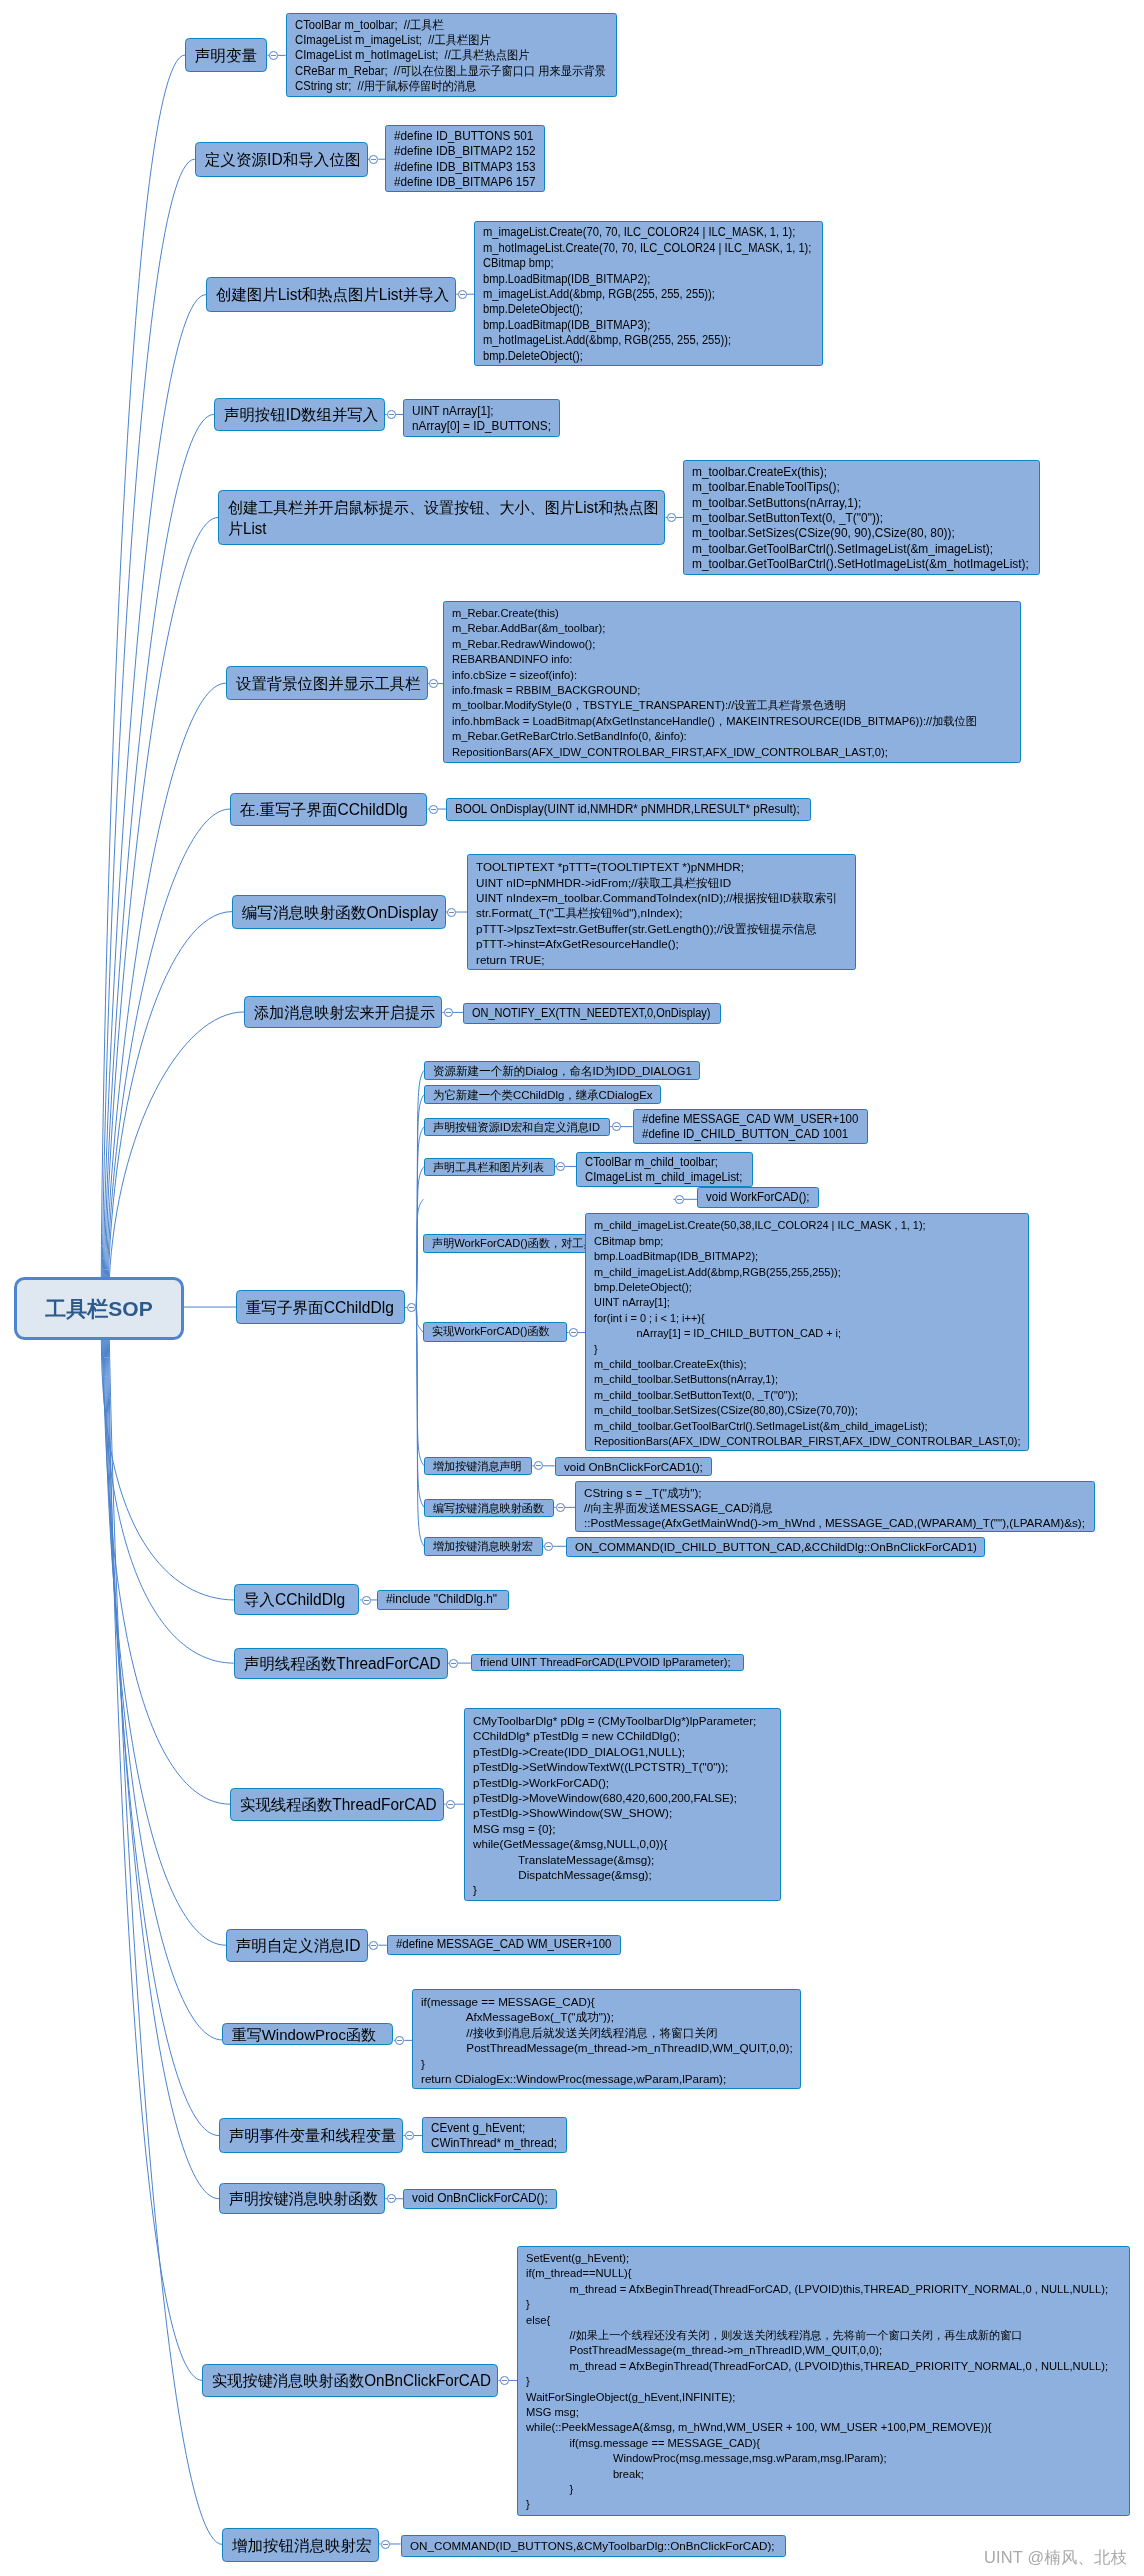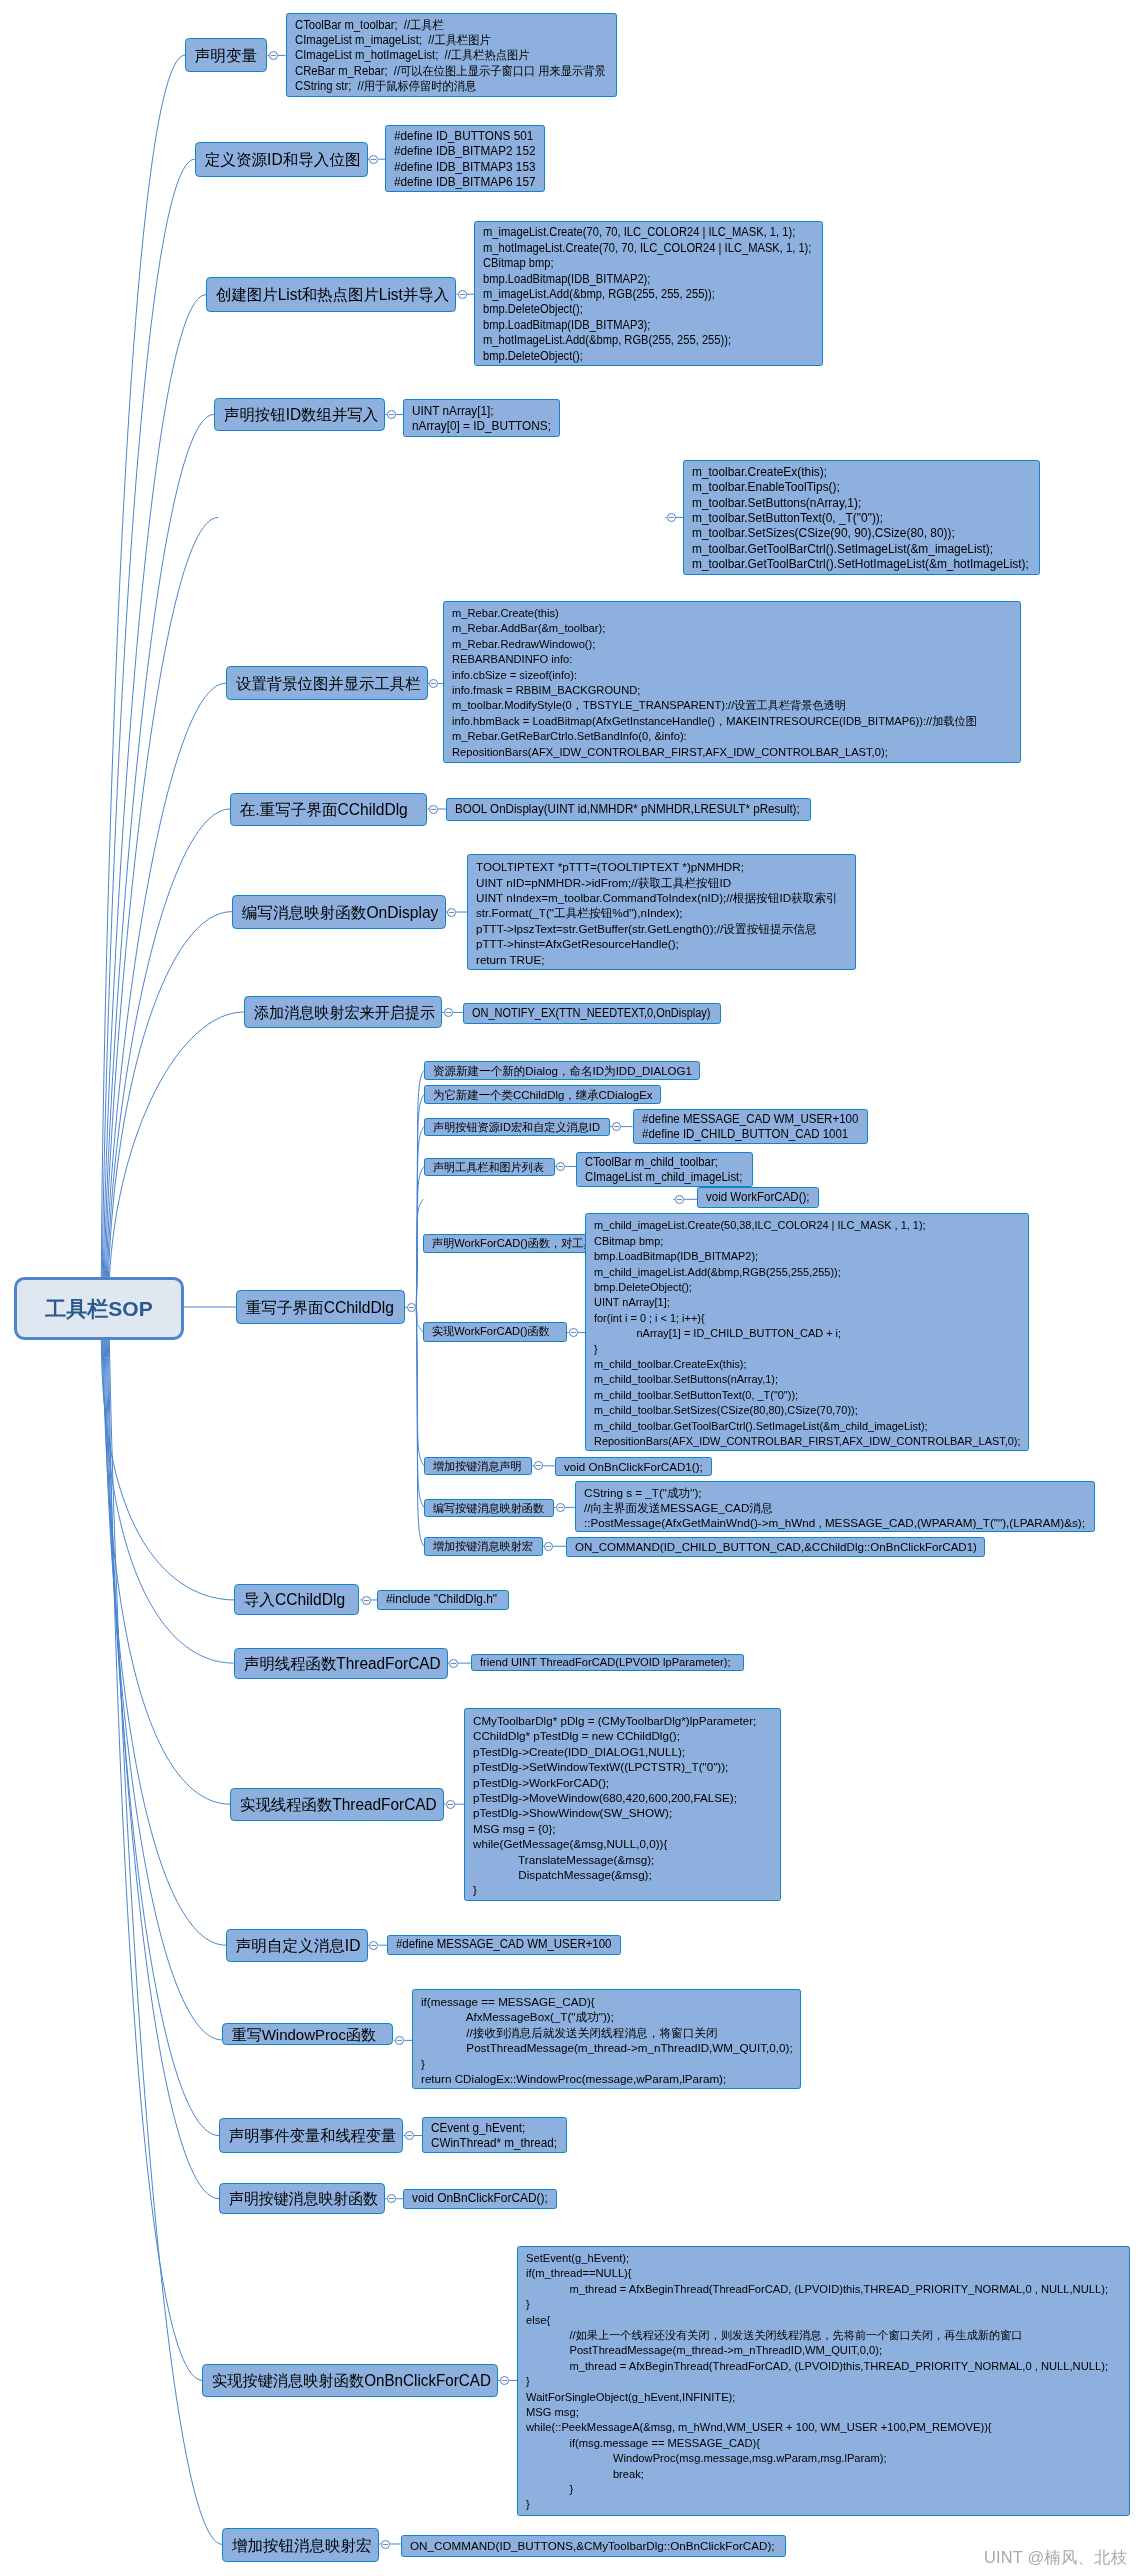--- a/index.html
+++ b/index.html
@@ -104,20 +104,21 @@
       <path d="M 481 1511 C 484 1534.2, 478 1526, 489 1540" fill="none" stroke="#4a82ce" stroke-width="1.15"></path>
       <path d="M 481 1511 C 484 1657.4, 479 1680, 490 1694" fill="none" stroke="#4a82ce" stroke-width="1.15"></path>
       <path d="M 481 1511 C 484 1695.8, 479 1728, 490 1742" fill="none" stroke="#4a82ce" stroke-width="1.15"></path>
       <path d="M 481 1511 C 484 1731.8, 479 1773, 490 1787" fill="none" stroke="#4a82ce" stroke-width="1.15"></path>
     </svg>
 <div class="node root-node" style="left:14px;top:1277px;width:170px;height:63px;font-size:21px"><span>工具栏SOP</span></div>
 <div class="node bx branch" style="left:185px;top:38px;width:82px;height:34px;font-size:15.6px"><span class="ln" style="display: block;">声明变量</span></div>
 <div class="node bx branch" style="left:195px;top:142px;width:173px;height:35px;font-size:15.6px"><span class="ln" style="display: block;">定义资源ID和导入位图</span></div>
 <div class="node bx branch" style="left:206px;top:277px;width:250px;height:35px;font-size:15.6px"><span class="ln" style="display: block; transform: scaleX(0.989); transform-origin: left center; width: 101.115%;">创建图片List和热点图片List并导入</span></div>
 <div class="node bx branch" style="left:214px;top:398px;width:171px;height:33px;font-size:15.6px"><span class="ln" style="display: block; transform: scaleX(0.9889); transform-origin: left center; width: 101.124%;">声明按钮ID数组并写入</span></div>
+<div class="node bx branch" style="left:218px;top:490px;width:447px;height:55px;font-size:15.6px"><span class="ln" style="display: block; transform: scaleX(0.9669); transform-origin: left center; width: 103.421%;">创建工具栏并开启鼠标提示、设置按钮、大小、图片List和热点图</span><span class="ln" style="display: block; transform: scaleX(0.9669); transform-origin: left center; width: 103.421%;">片List</span></div>
 <div class="node bx branch" style="left:226px;top:666px;width:202px;height:34px;font-size:15.6px"><span class="ln" style="display: block; transform: scaleX(0.9861); transform-origin: left center; width: 101.408%;">设置背景位图并显示工具栏</span></div>
 <div class="node bx branch" style="left:230px;top:793px;width:197px;height:33px;font-size:15.6px"><span class="ln" style="display: block;">在.重写子界面CChildDlg</span></div>
 <div class="node bx branch" style="left:232px;top:895px;width:214px;height:34px;font-size:15.6px"><span class="ln" style="display: block;">编写消息映射函数OnDisplay</span></div>
 <div class="node bx branch" style="left:244px;top:996px;width:198px;height:32px;font-size:15.6px"><span class="ln" style="display: block; transform: scaleX(0.9676); transform-origin: left center; width: 103.349%;">添加消息映射宏来开启提示</span></div>
 <div class="node bx branch" style="left:236px;top:1290px;width:169px;height:34px;font-size:15.6px"><span class="ln" style="display: block;">重写子界面CChildDlg</span></div>
 <div class="node bx branch" style="left:234px;top:1584px;width:125px;height:31px;font-size:15.6px"><span class="ln" style="display: block;">导入CChildDlg</span></div>
 <div class="node bx branch" style="left:234px;top:1648px;width:214px;height:31px;font-size:15.6px"><span class="ln" style="display: block; transform: scaleX(0.987); transform-origin: left center; width: 101.322%;">声明线程函数ThreadForCAD</span></div>
 <div class="node bx branch" style="left:230px;top:1788px;width:214px;height:33px;font-size:15.6px"><span class="ln" style="display: block; transform: scaleX(0.987); transform-origin: left center; width: 101.322%;">实现线程函数ThreadForCAD</span></div>
 <div class="node bx branch" style="left:226px;top:1929px;width:142px;height:33px;font-size:15.6px"><span class="ln" style="display: block;">声明自定义消息ID</span></div>
 <div class="node bx branch" style="left:222px;top:2023px;width:171px;height:22px;font-size:15px"><span class="ln" style="display: block;">重写WindowProc函数</span></div>

